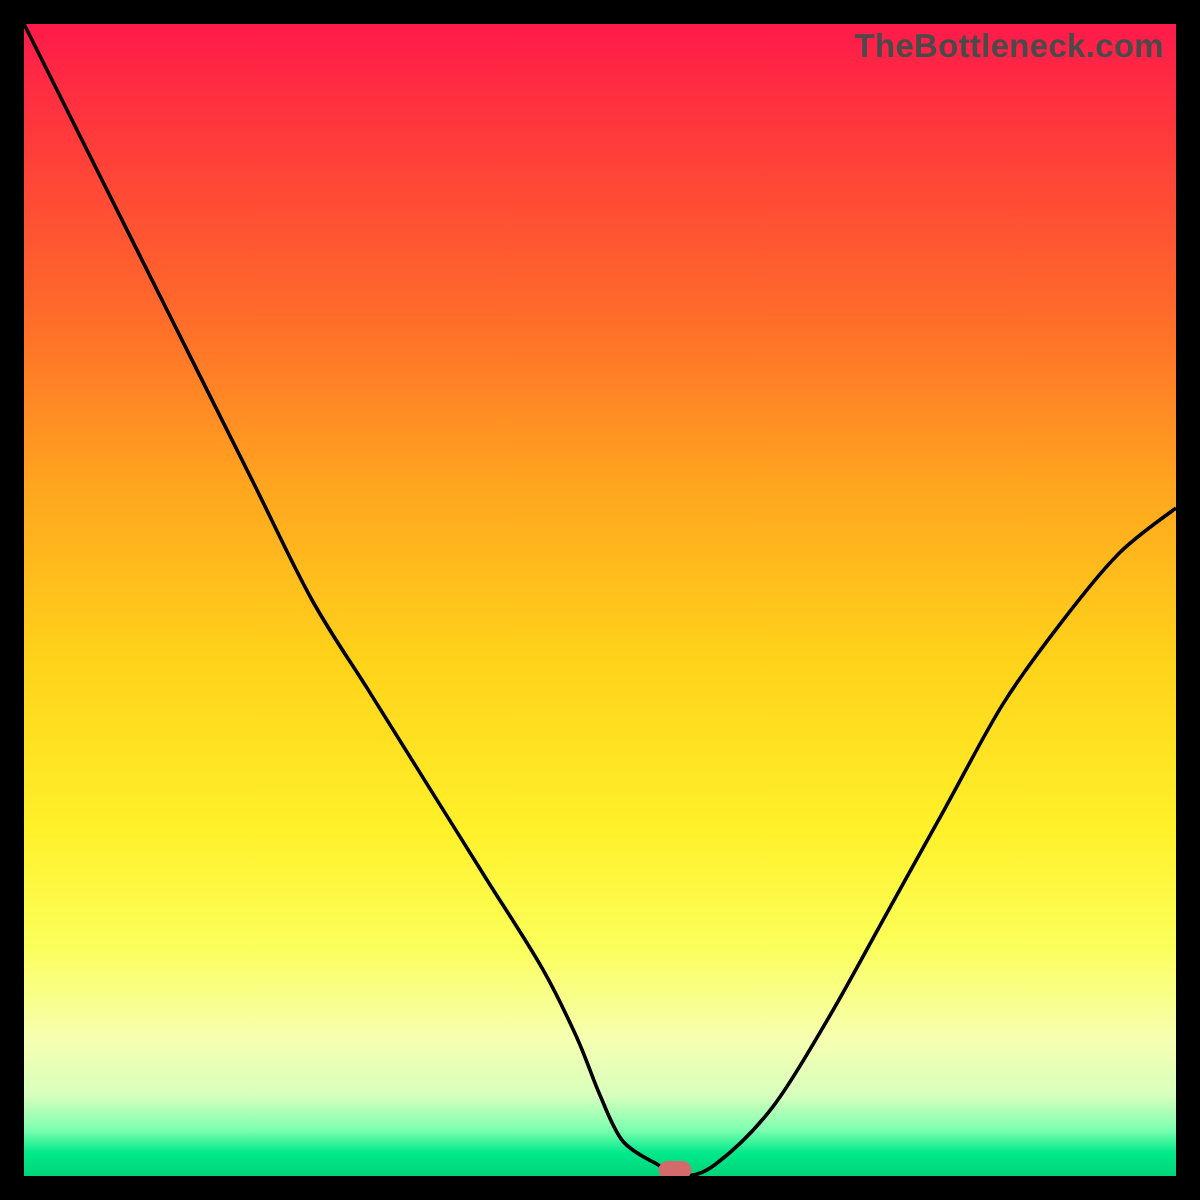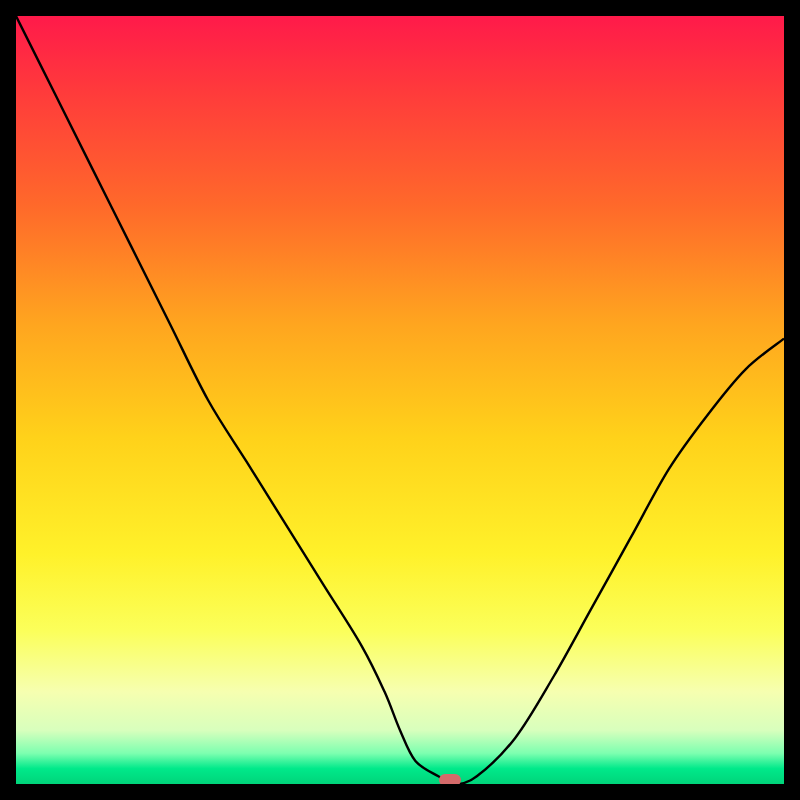--- a/index.html
+++ b/index.html
@@ -61,18 +61,19 @@
     background: #d46a6a;
     transform: translate(-50%, -50%);
   }
 </style>
 </head>
 <body>
 
 <div class="frame">
   <div class="plot-area">
     <div class="gradient-bg"></div>
+    <div class="watermark">TheBottleneck.com</div>
     <svg class="curve" viewBox="0 0 768 768" preserveAspectRatio="none">
       <path id="curve-path" fill="none" stroke="#000" stroke-width="2.4" d="M 0 0 C 6.4 12.8, 25.6 51.2, 38.4 76.8 C 51.2 102.4, 64.0 128.0, 76.8 153.6 C 89.6 179.2, 102.4 204.8, 115.2 230.4 C 128.0 256.0, 140.8 281.6, 153.6 307.2 C 166.4 332.8, 179.2 361.0, 192.0 384.0 C 204.8 407.0, 217.6 425.0, 230.4 445.4 C 243.2 465.9, 256.0 486.4, 268.8 506.9 C 281.6 527.4, 294.4 547.8, 307.2 568.3 C 320.0 588.8, 335.4 611.8, 345.6 629.8 C 355.8 647.7, 362.2 661.8, 368.6 675.8 C 375.0 689.9, 378.9 702.7, 384.0 714.2 C 389.1 725.8, 393.0 737.3, 399.4 745.0 C 405.8 752.6, 416.0 756.5, 422.4 760.3 C 428.8 764.2, 431.4 768.0, 437.8 768.0 C 444.2 768.0, 450.6 768.0, 460.8 760.3 C 471.0 752.6, 486.4 738.6, 499.2 721.9 C 512.0 705.3, 524.8 682.2, 537.6 660.5 C 550.4 638.7, 563.2 614.4, 576.0 591.4 C 588.8 568.3, 601.6 545.3, 614.4 522.2 C 627.2 499.2, 640.0 473.6, 652.8 453.1 C 665.6 432.6, 678.4 416.0, 691.2 399.4 C 704.0 382.7, 716.8 366.1, 729.6 353.3 C 742.4 340.5, 761.6 327.7, 768.0 322.6"></path>
     </svg>
     <div id="marker" class="marker" style="left: 433.92px; top: 764.16px; background: rgb(212, 106, 106);"></div>
   </div>
 </div>
 
 </body></html>

